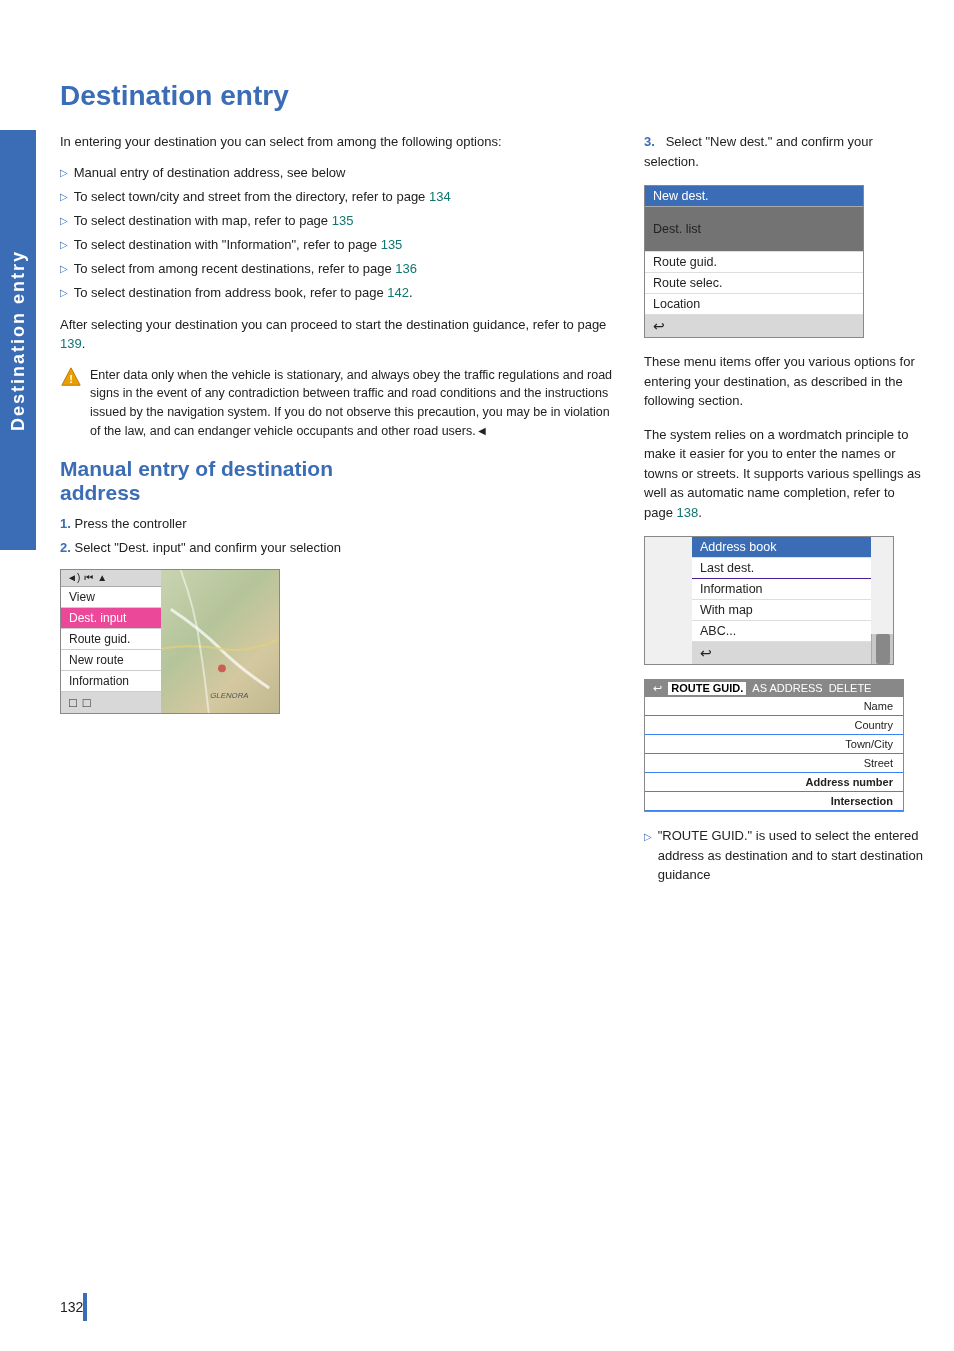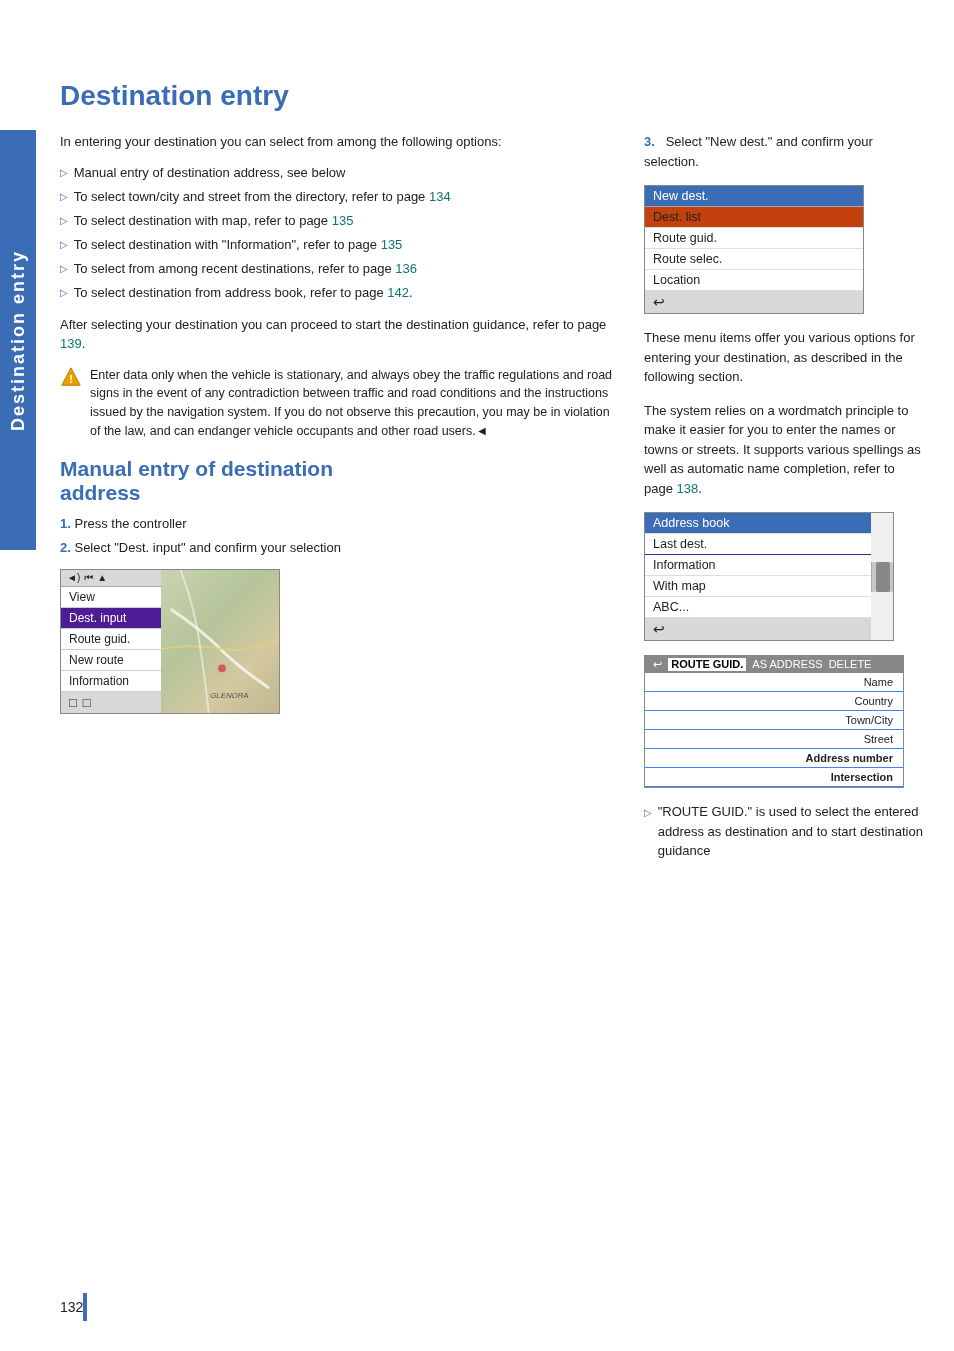--- a/index.html
+++ b/index.html
@@ -356,21 +356,21 @@
       </ol>
 
       <div class="menu-map-container">
         <div class="menu-map-list">
           <div class="menu-item" style="background:#d8d8d8; font-size:10px; padding:2px 6px; display:flex; gap:4px; border-bottom:1px solid #aaa;">
             <span>◄)</span>
             <span>⏮</span>
             <span>▲</span>
           </div>
           <div class="menu-item">View</div>
-          <div class="menu-item selected" style="background:#4c1d95;color:#fff;">Dest. input</div>
+          <div class="menu-item selected" style="background:#ec4899;color:#fff;">Dest. input</div>
           <div class="menu-item">Route guid.</div>
           <div class="menu-item">New route</div>
           <div class="menu-item">Information</div>
           <div style="background:#d8d8d8; padding:3px 8px; font-size:13px; display:flex; gap:6px;">
             <span>□</span>
             <span>□</span>
           </div>
         </div>
         <div class="menu-map-img">
           <div class="map-bg">
@@ -389,37 +389,37 @@
 
     <div class="col-right">
 
       <p class="right-para">
         <span class="right-step-num">3.</span>
         &nbsp;&nbsp;Select "New dest." and confirm your selection.
       </p>
 
       <div class="menu-mockup">
         <div class="menu-item selected" style="background:#3a6db5;color:#fff;padding:3px 8px;border-bottom:1px solid #aaa;">New dest.</div>
-        <div class="menu-item" style="padding:3px 8px;border-bottom:1px solid #ddd;background:#c2410c;">Dest. list</div>
+        <div class="menu-item" style="padding:15px 8px;border-bottom:1px solid #ddd;background:#737373;">Dest. list</div>
         <div class="menu-item" style="padding:3px 8px;border-bottom:1px solid #ddd;background:#fff;">Route guid.</div>
         <div class="menu-item" style="padding:3px 8px;border-bottom:1px solid #ddd;background:#fff;">Route selec.</div>
         <div class="menu-item" style="padding:3px 8px;border-bottom:1px solid #ddd;background:#fff;">Location</div>
         <div style="background:#d8d8d8; padding:3px 8px; font-size:14px;">
           <span>↩</span>
         </div>
       </div>
 
       <p class="right-para">These menu items offer you various options for entering your destination, as described in the following section.</p>
 
       <p class="right-para">
         The system relies on a wordmatch principle to make it easier for you to enter the names or towns or streets. It supports various spellings as well as automatic name completion, refer to page <span class="link-blue">138</span>.
       </p>
 
       <div class="menu-mockup" style="width:250px;">
-        <div style="display:flex;align-items:center;">
+        <div style="display:flex;align-items:flex-end;margin-left:47px;">
           <div style="flex:1;">
             <div style="padding:3px 8px;border-bottom:1px solid #ddd;background:#3a6db5;color:#fff;font-size:12.5px;">Address book</div>
             <div style="padding:3px 8px;border-bottom:1px solid #4c1d95;background:#fff;font-size:12.5px;">Last dest.</div>
             <div style="padding:3px 8px;border-bottom:1px solid #ddd;background:#fff;font-size:12.5px;">Information</div>
             <div style="padding:3px 8px;border-bottom:1px solid #ddd;background:#fff;font-size:12.5px;">With map</div>
             <div style="padding:3px 8px;border-bottom:1px solid #ddd;background:#fff;font-size:12.5px;">ABC...</div>
             <div style="background:#d8d8d8; padding:3px 8px; font-size:14px;">
               <span>↩</span>
             </div>
           </div>

